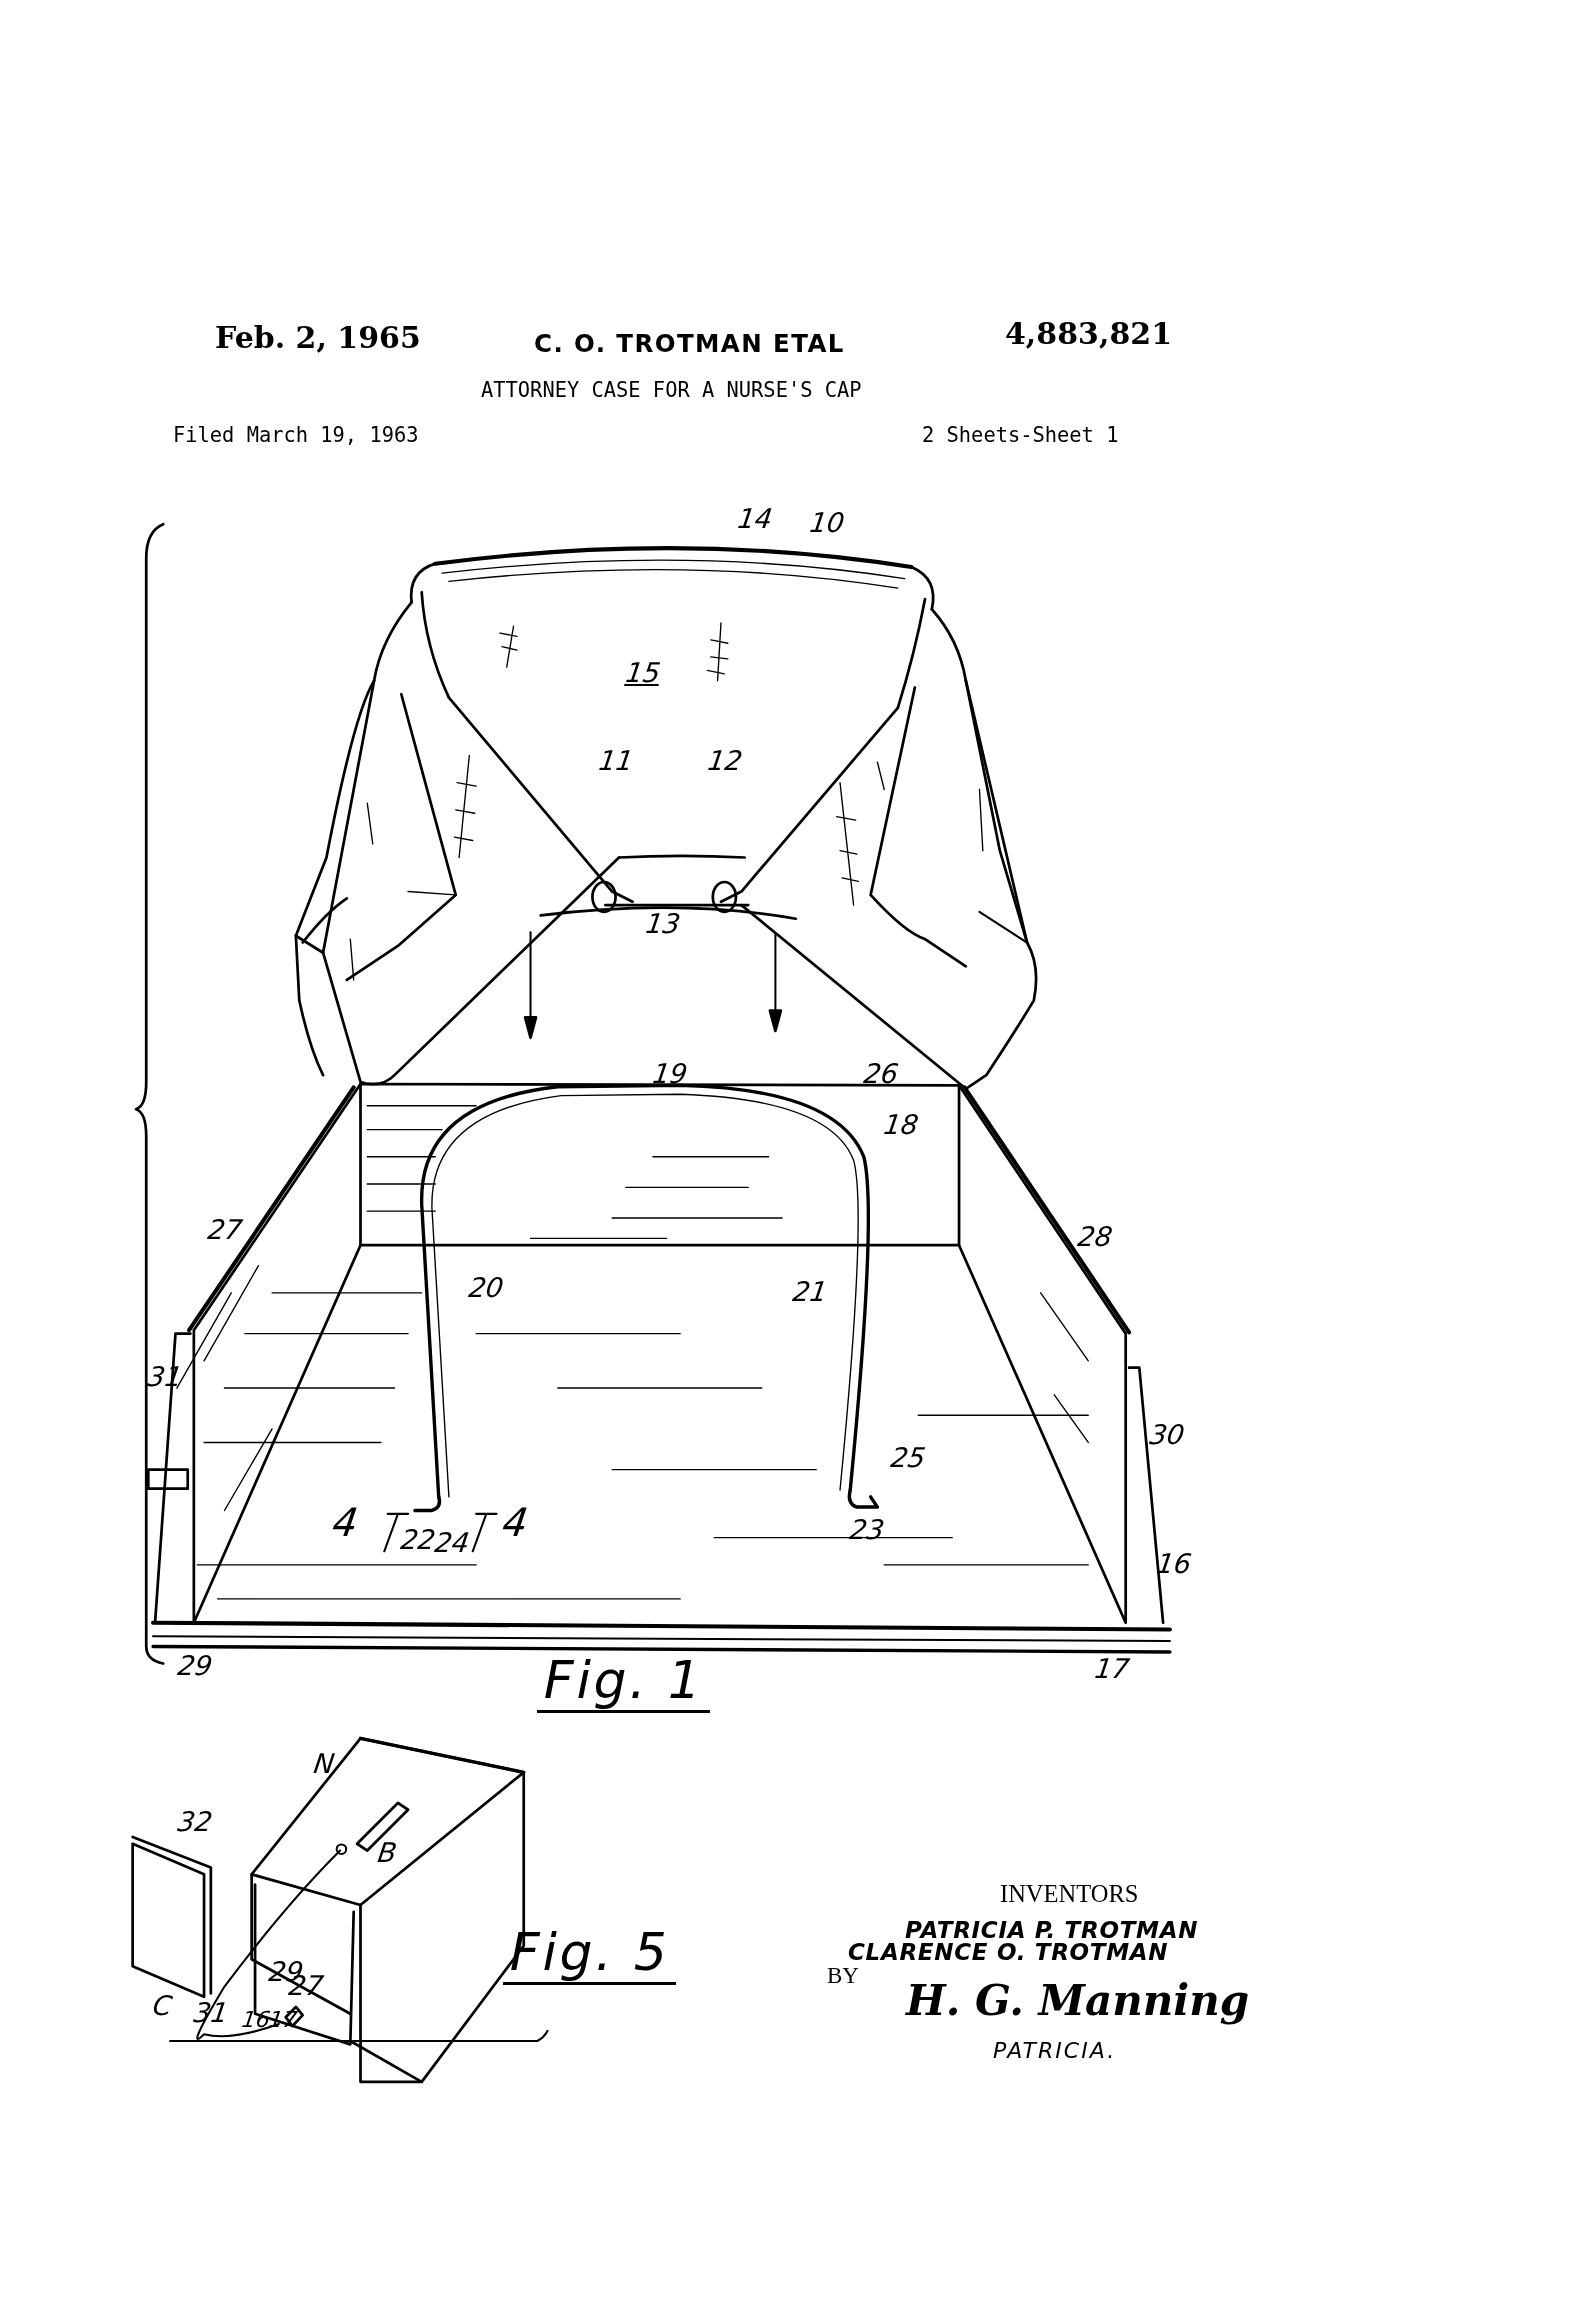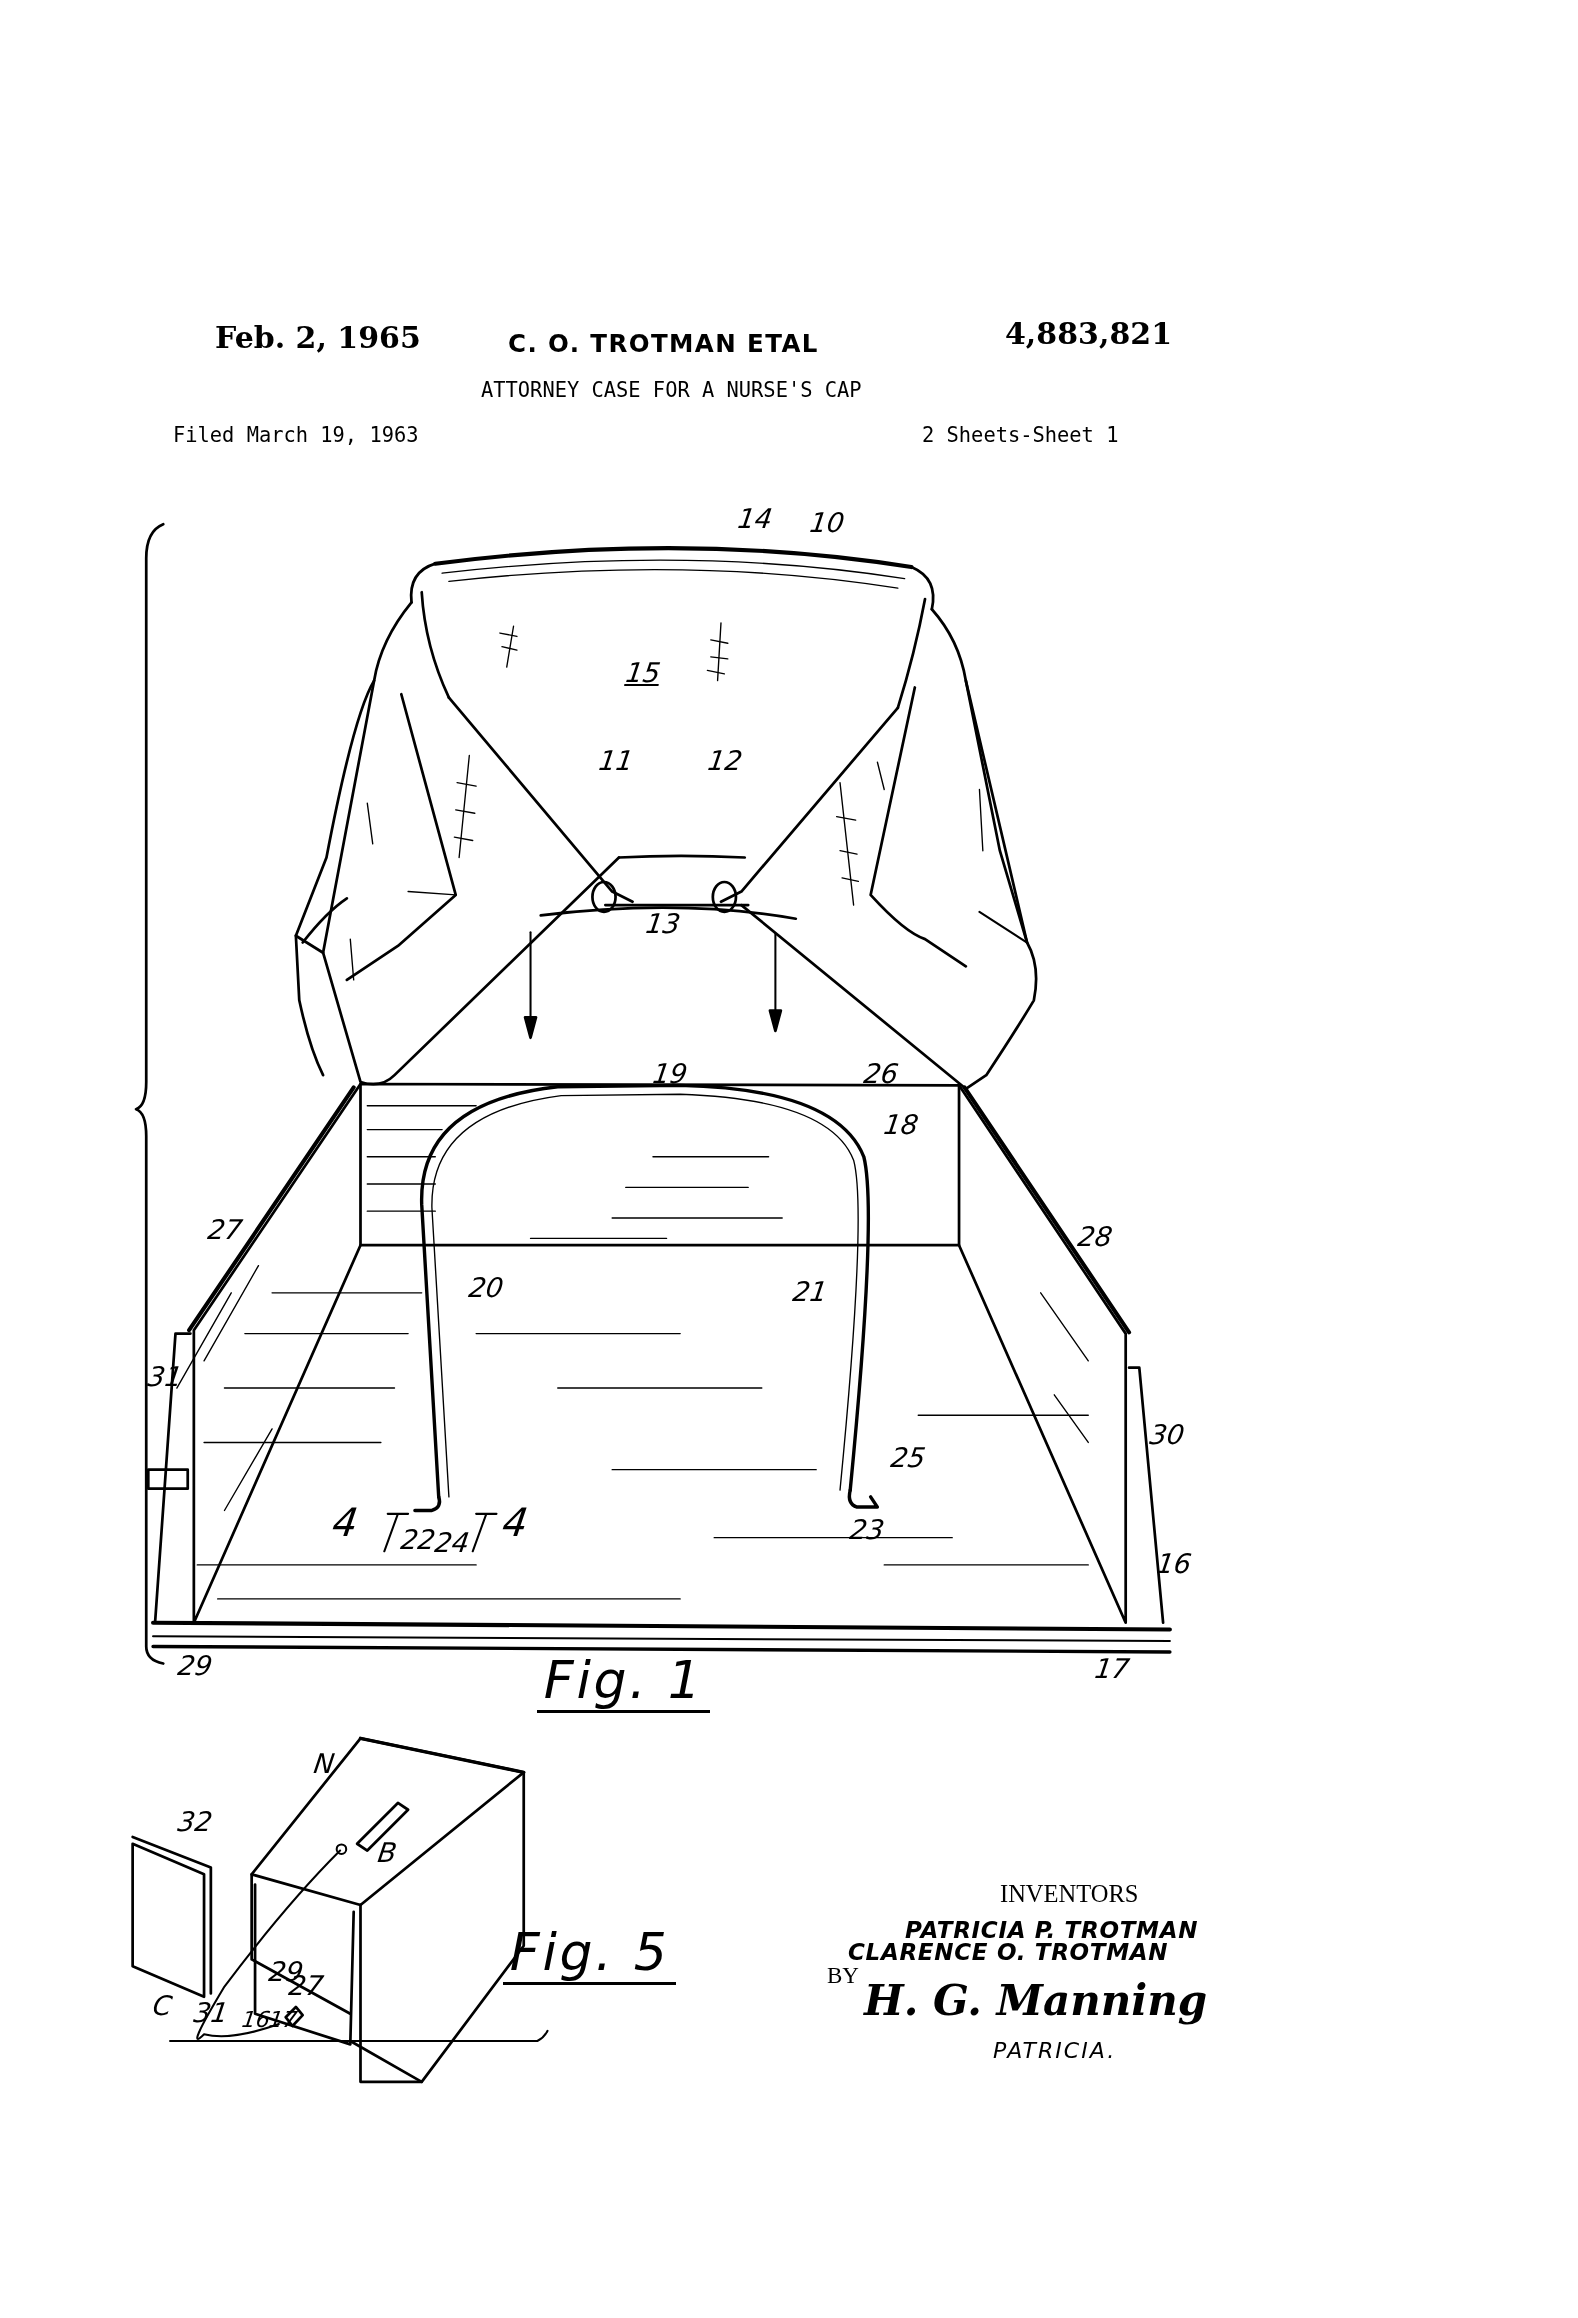--- a/index.html
+++ b/index.html
@@ -14,21 +14,21 @@
   .inv-name { font-family: "DejaVu Sans", sans-serif; font-style: italic; font-weight: bold; font-size: 23px; letter-spacing: 0.7px; }
   .by { font-family: "Liberation Serif", serif; font-size: 23px; }
   .sig { font-family: "DejaVu Serif", serif; font-style: italic; font-size: 42px; font-weight: bold; }
   .attorney { font-family: "DejaVu Sans", sans-serif; font-style: italic; font-size: 22px; letter-spacing: 2px; }
   svg { position: absolute; left: 0; top: 0; }
 </style>
 </head>
 <body>
 
 <div class="abs hdr-bold" style="left:173px; top:320px;">Feb. 2, 1965</div>
-<div class="abs hdr-name" style="left:508px; top:329px;">C. O. TROTMAN ETAL</div>
+<div class="abs hdr-name" style="left:534px; top:329px;">C. O. TROTMAN ETAL</div>
 <div class="abs hdr-bold" style="left:963px; top:316px;">4,883,821</div>
 <div class="abs mono" style="left:481px; top:378px;">ATTORNEY CASE FOR A NURSE'S CAP</div>
 <div class="abs mono" style="left:173px; top:423px;">Filed March 19, 1963</div>
 <div class="abs mono" style="left:922px; top:423px;">2 Sheets-Sheet 1</div>
 
 <svg width="1578" height="2319" viewBox="0 0 2320 3408" fill="none" stroke="#000" stroke-linecap="round" stroke-linejoin="round">
 
   <path d="M240,770 Q215,780 215,820 L215,1590 Q215,1625 200,1630 Q215,1635 215,1670 L215,2420 Q215,2440 240,2445" stroke-width="4"></path>
 
   <g stroke-width="4">
@@ -211,15 +211,15 @@
 <div class="abs ref" style="left:242px; top:2007px; font-size:22px;">16</div>
 <div class="abs ref" style="left:269px; top:2007px; font-size:22px;">17</div>
 <div class="abs ref" style="left:289px; top:1970px;">27</div>
 
 <div class="abs figlabel" style="left:503px; top:1922px;">Fig. 5</div>
 
 <div class="abs inv-title" style="left:1000px; top:1868px;">INVENTORS</div>
 <div class="abs inv-name" style="left:848px; top:1891px;margin-top:48px;">CLARENCE O. TROTMAN</div>
 <div class="abs inv-name" style="left:905px; top:1917px;">PATRICIA P. TROTMAN</div>
 <div class="abs by" style="left:827px; top:1963px;">BY</div>
-<div class="abs sig" style="left:864px; top:1976px;">H. G. Manning</div>
+<div class="abs sig" style="left:906px; top:1976px;">H. G. Manning</div>
 <div class="abs attorney" style="left:993px; top:2038px;">PATRICIA.</div>
 
 
 </body></html>

